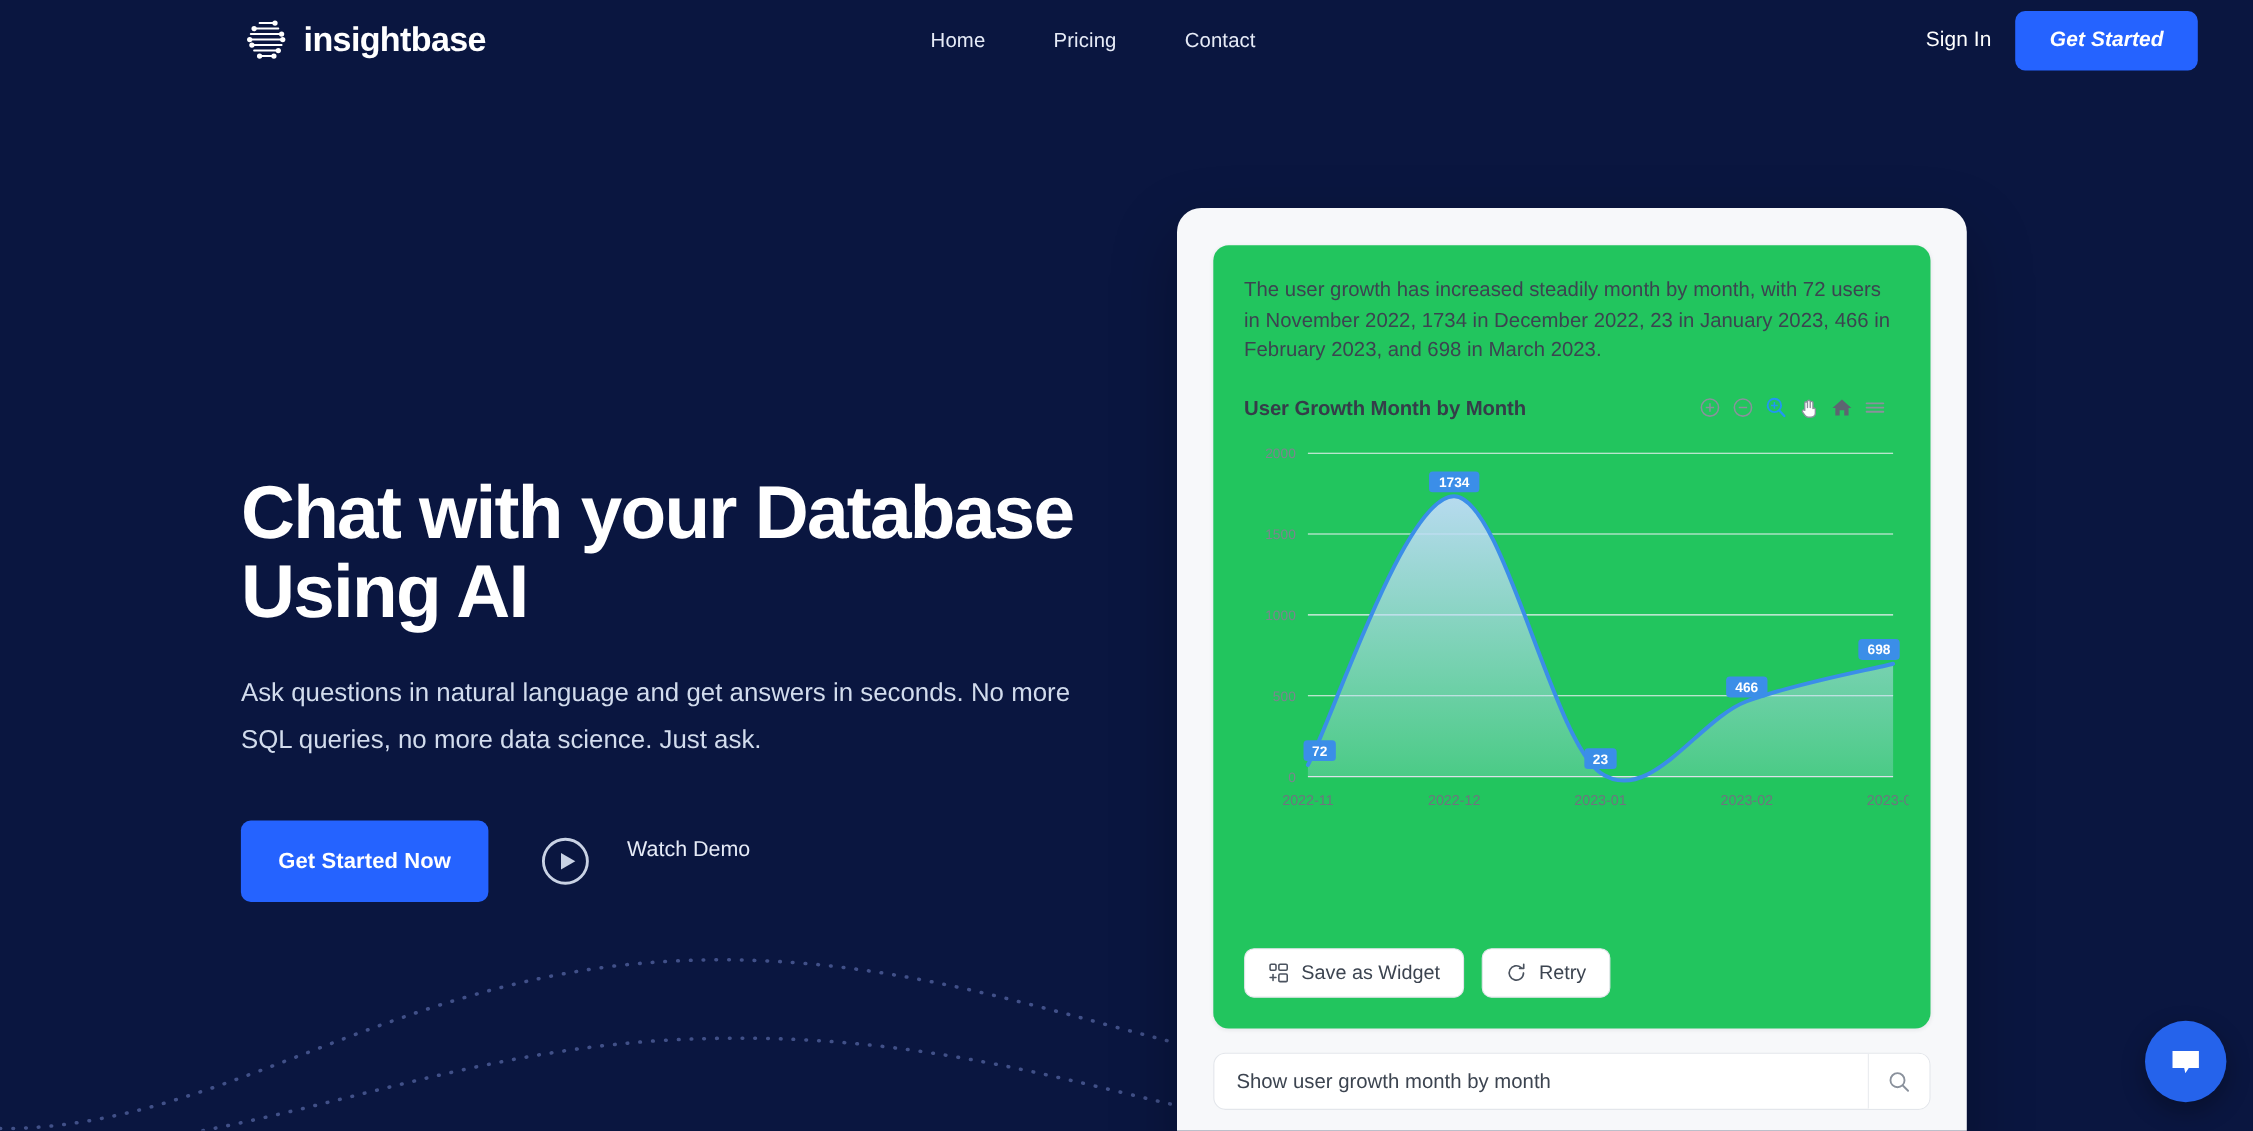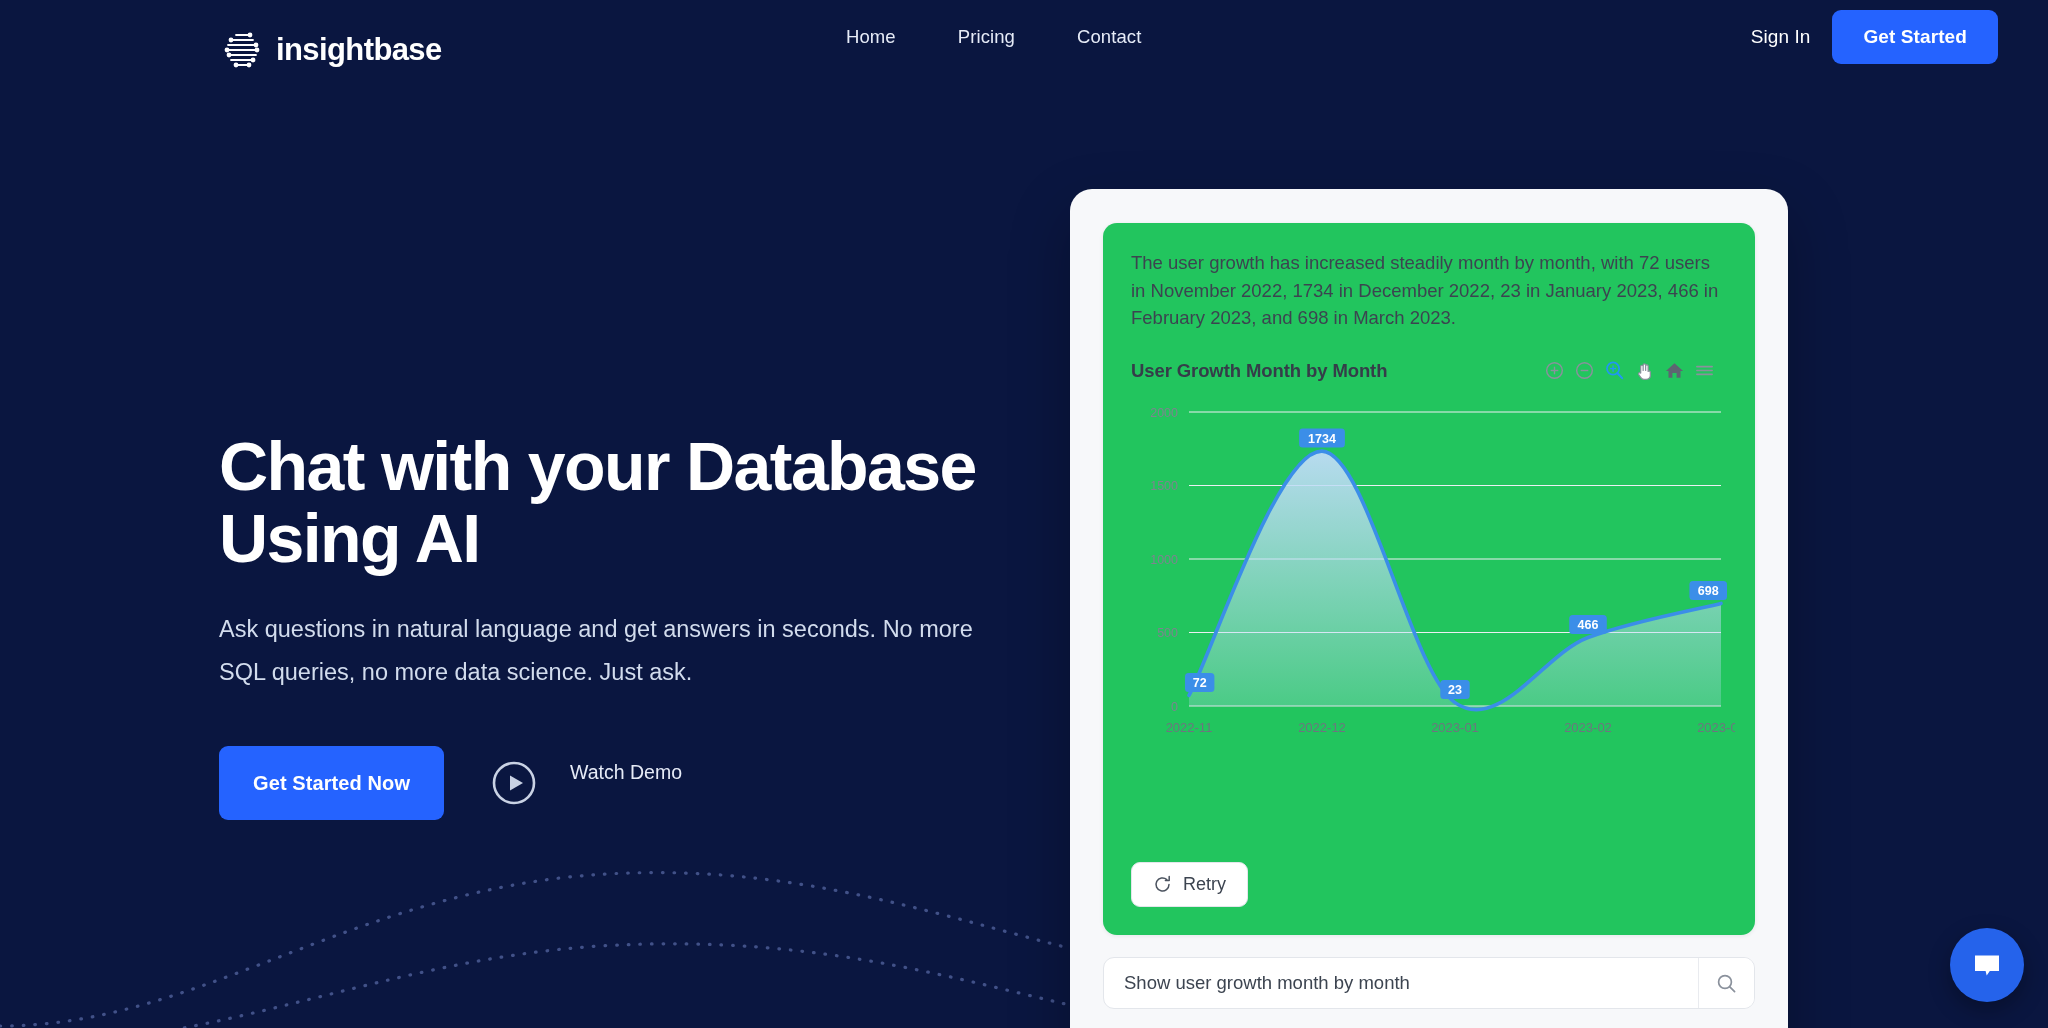--- a/index.html
+++ b/index.html
@@ -34,21 +34,21 @@
     width: 2048px;
     height: 80px;
     display: flex;
     align-items: center;
     z-index: 5;
   }
 
   .brand {
     position: absolute;
     left: 222px;
-    top: 28px;
+    top: 14px;
     display: flex;
     align-items: center;
     gap: 14px;
   }
   .brand-mark { width: 40px; height: 44px; display:block; }
   .brand-name {
     color: #ffffff;
     font-size: 31px;
     font-weight: 700;
     letter-spacing: -0.6px;
@@ -91,20 +91,21 @@
     font-size: 19px;
     font-weight: 600;
     border: none;
     border-radius: 9px;
     padding: 0 31px;
     height: 54px;
     line-height: 54px;
     cursor: pointer;
     font-family: inherit;
     letter-spacing: 0.1px;
+    font-style: italic;
   }
 
   
   .hero {
     position: absolute;
     left: 219px;
     top: 430px;
     width: 820px;
     z-index: 3;
   }
@@ -449,20 +450,32 @@
             <g>
               <rect x="558.4000000000001" y="184.894" width="37.599999999999994" height="19" rx="3.5" fill="#3b8ee8"></rect>
               <text x="577.2" y="198.994" text-anchor="middle" fill="#ffffff" font-size="12.5" font-weight="700" font-family="&quot;Liberation Sans&quot;, sans-serif">698</text>
             </g>
           </svg>
       </div>
 
     </div>
 
     <div class="chart-actions">
+      <button class="chip">
+        <svg width="19" height="19" viewBox="0 0 19 19">
+          <rect x="9.6" y="1.6" width="7.6" height="5.4" rx="1.1" fill="none" stroke="#4b535f" stroke-width="1.4"></rect>
+          <rect x="9.6" y="10.4" width="7.6" height="7" rx="1.1" fill="none" stroke="#4b535f" stroke-width="1.4"></rect>
+          <rect x="1.6" y="1.6" width="5.4" height="5.4" rx="1.1" fill="none" stroke="#4b535f" stroke-width="1.4"></rect>
+          <g stroke="#4b535f" stroke-width="1.4" stroke-linecap="round">
+            <line x1="4.3" y1="11" x2="4.3" y2="16.4"></line>
+            <line x1="1.6" y1="13.7" x2="7" y2="13.7"></line>
+          </g>
+        </svg>
+        <span>Save as Widget</span>
+      </button>
 
       <button class="chip">
         <svg width="19" height="19" viewBox="0 0 19 19">
           <path d="M16 9.5 a6.5 6.5 0 1 1 -2.2 -4.9" fill="none" stroke="#4b535f" stroke-width="1.5" stroke-linecap="round"></path>
           <polyline points="16.2,1.6 16.2,5.4 12.4,5.4" fill="none" stroke="#4b535f" stroke-width="1.5" stroke-linecap="round" stroke-linejoin="round"></polyline>
         </svg>
         <span>Retry</span>
       </button>
     </div>
 

